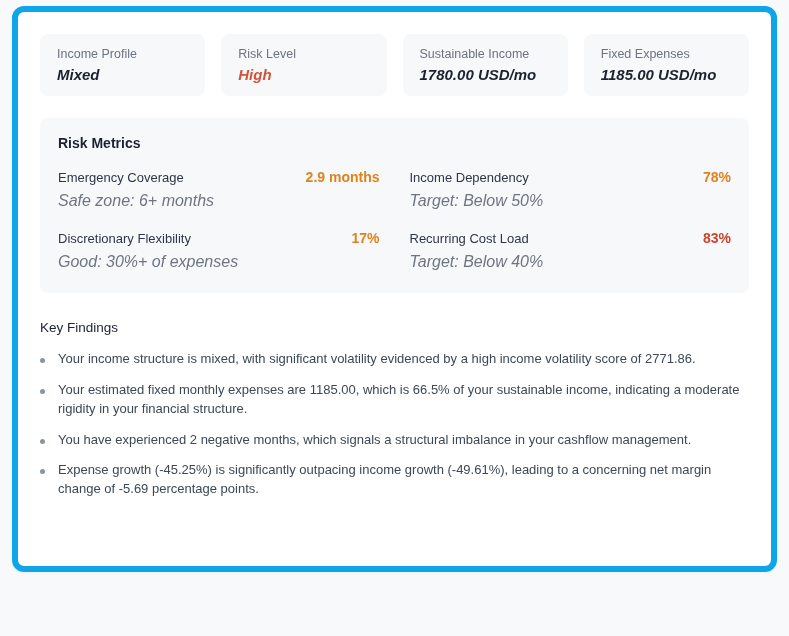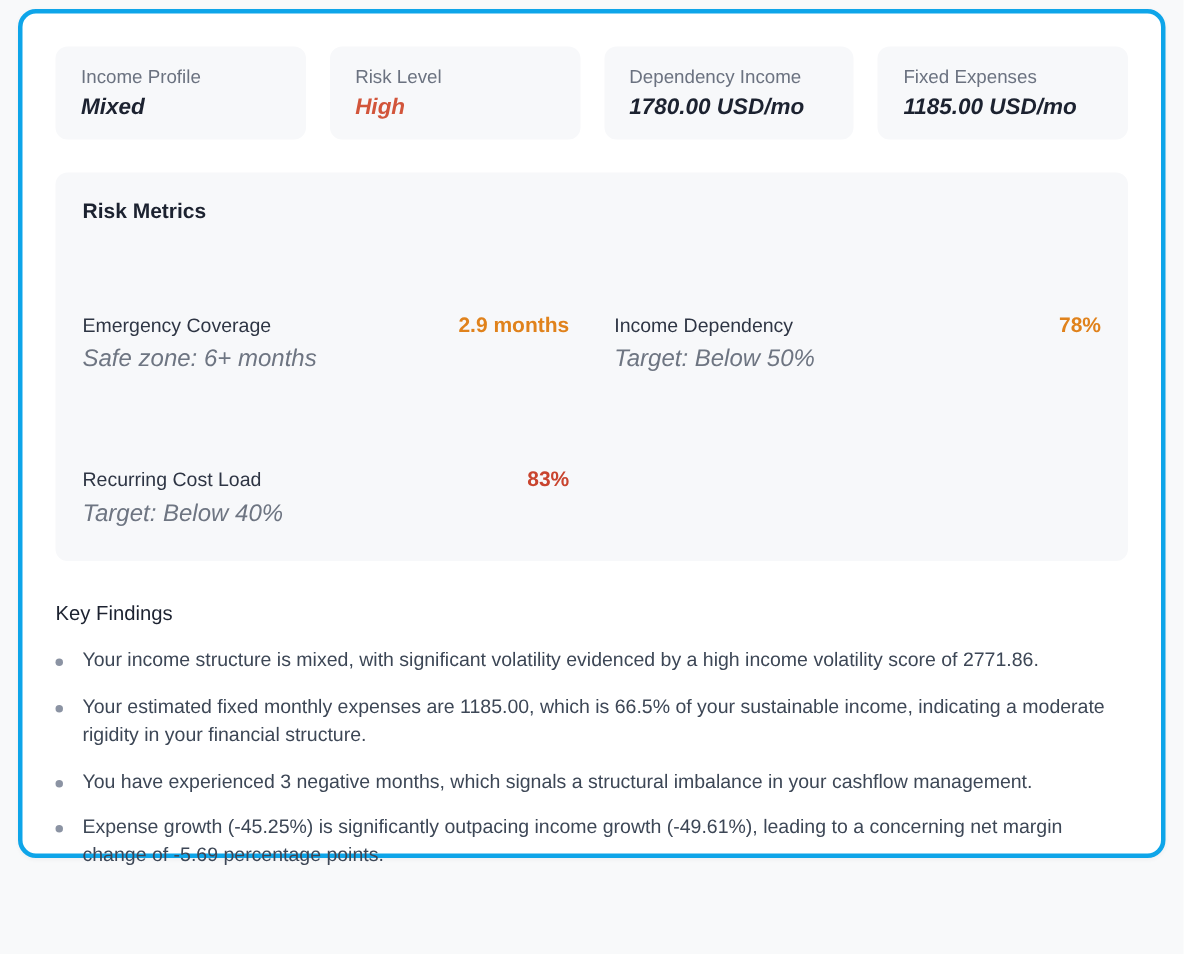--- a/index.html
+++ b/index.html
@@ -11,21 +11,21 @@
     overflow: hidden;
   }
   .page { padding: 6px 12px 0 12px; }
   .page-title {
     font-size: 17px; font-weight: 700; color: #171b26;
     margin: 4px 0 15px 0; padding-left: 0;
     letter-spacing: 0.1px;
   }
   .card {
     background: #ffffff;
-    border: 3px solid #0ea5e9;
+    border: 6px solid #0ea5e9;
     border-radius: 12px;
     box-shadow: 0 1px 3px rgba(16,24,40,0.04);
     padding: 22px;
     height: 566px;
   }
   .stats-row { display: flex; gap: 16px; }
   .stat-box {
     flex: 1;
     background: #f7f8fa;
     border-radius: 8px;
@@ -41,21 +41,21 @@
     padding: 17px 18px 22px 18px;
     margin-top: 22px;
   }
   .metrics-title { font-size: 14px; font-weight: 700; color: #1c2230; margin-bottom: 18px; }
   .metrics-grid {
     display: grid;
     grid-template-columns: 1fr 1fr;
     column-gap: 30px;
     row-gap: 20px;
   }
-  .metric-top { display: flex; justify-content: space-between; align-items: baseline; margin-top: 42px; }
+  .metric-top { display: flex; justify-content: space-between; align-items: baseline; }
   .metric-name { font-size: 13px; color: #2e3544; font-weight: 500; }
   .metric-value { font-size: 14px; font-weight: 700; }
   .metric-note { font-size: 16px; color: #6e7582; margin-top: 7px; font-style: italic; }
 
   .findings { margin-top: 27px; }
   .findings-title { font-size: 13.5px; font-weight: 400; color: #1c2230; margin-bottom: 15px; }
   .findings-list { list-style: none; margin: 0; padding: 0; }
   .finding-item {
     display: flex; gap: 13px;
     font-size: 13px; color: #3d4756;
@@ -78,21 +78,21 @@
     <div class="stats-row">
       <div class="stat-box">
         <div class="stat-label">Income Profile</div>
         <div class="stat-value" style="color: rgb(28, 34, 48);">Mixed</div>
       </div>
       <div class="stat-box">
         <div class="stat-label">Risk Level</div>
         <div class="stat-value" style="color: rgb(210, 85, 59);">High</div>
       </div>
       <div class="stat-box">
-        <div class="stat-label">Dependency Income</div>
+        <div class="stat-label">Sustainable Income</div>
         <div class="stat-value" style="color: rgb(28, 34, 48);">1780.00 USD/mo</div>
       </div>
       <div class="stat-box">
         <div class="stat-label">Fixed Expenses</div>
         <div class="stat-value" style="color: rgb(28, 34, 48);">1185.00 USD/mo</div>
       </div>
     </div>
 
     <div class="metrics-panel">
       <div class="metrics-title">Risk Metrics</div>
@@ -107,20 +107,27 @@
         </div>
 
         <div class="metric">
           <div class="metric-top">
             <span class="metric-name">Income Dependency</span>
             <span class="metric-value" style="color: rgb(224, 130, 28);">78%</span>
           </div>
           <div class="metric-note">Target: Below 50%</div>
         </div>
 
+        <div class="metric">
+          <div class="metric-top">
+            <span class="metric-name">Discretionary Flexibility</span>
+            <span class="metric-value" style="color: rgb(224, 130, 28);">17%</span>
+          </div>
+          <div class="metric-note">Good: 30%+ of expenses</div>
+        </div>
 
         <div class="metric">
           <div class="metric-top">
             <span class="metric-name">Recurring Cost Load</span>
             <span class="metric-value" style="color: rgb(201, 68, 46);">83%</span>
           </div>
           <div class="metric-note">Target: Below 40%</div>
         </div>
 
       </div>
@@ -132,21 +139,21 @@
         <li class="finding-item">
           <span class="bullet-dot"></span>
           <span>Your income structure is mixed, with significant volatility evidenced by a high income volatility score of 2771.86.</span>
         </li>
         <li class="finding-item">
           <span class="bullet-dot"></span>
           <span>Your estimated fixed monthly expenses are 1185.00, which is 66.5% of your sustainable income, indicating a moderate rigidity in your financial structure.</span>
         </li>
         <li class="finding-item">
           <span class="bullet-dot"></span>
-          <span>You have experienced 3 negative months, which signals a structural imbalance in your cashflow management.</span>
+          <span>You have experienced 2 negative months, which signals a structural imbalance in your cashflow management.</span>
         </li>
         <li class="finding-item">
           <span class="bullet-dot"></span>
           <span>Expense growth (-45.25%) is significantly outpacing income growth (-49.61%), leading to a concerning net margin change of -5.69 percentage points.</span>
         </li>
       </ul>
     </div>
 
   </div>
 </div>

